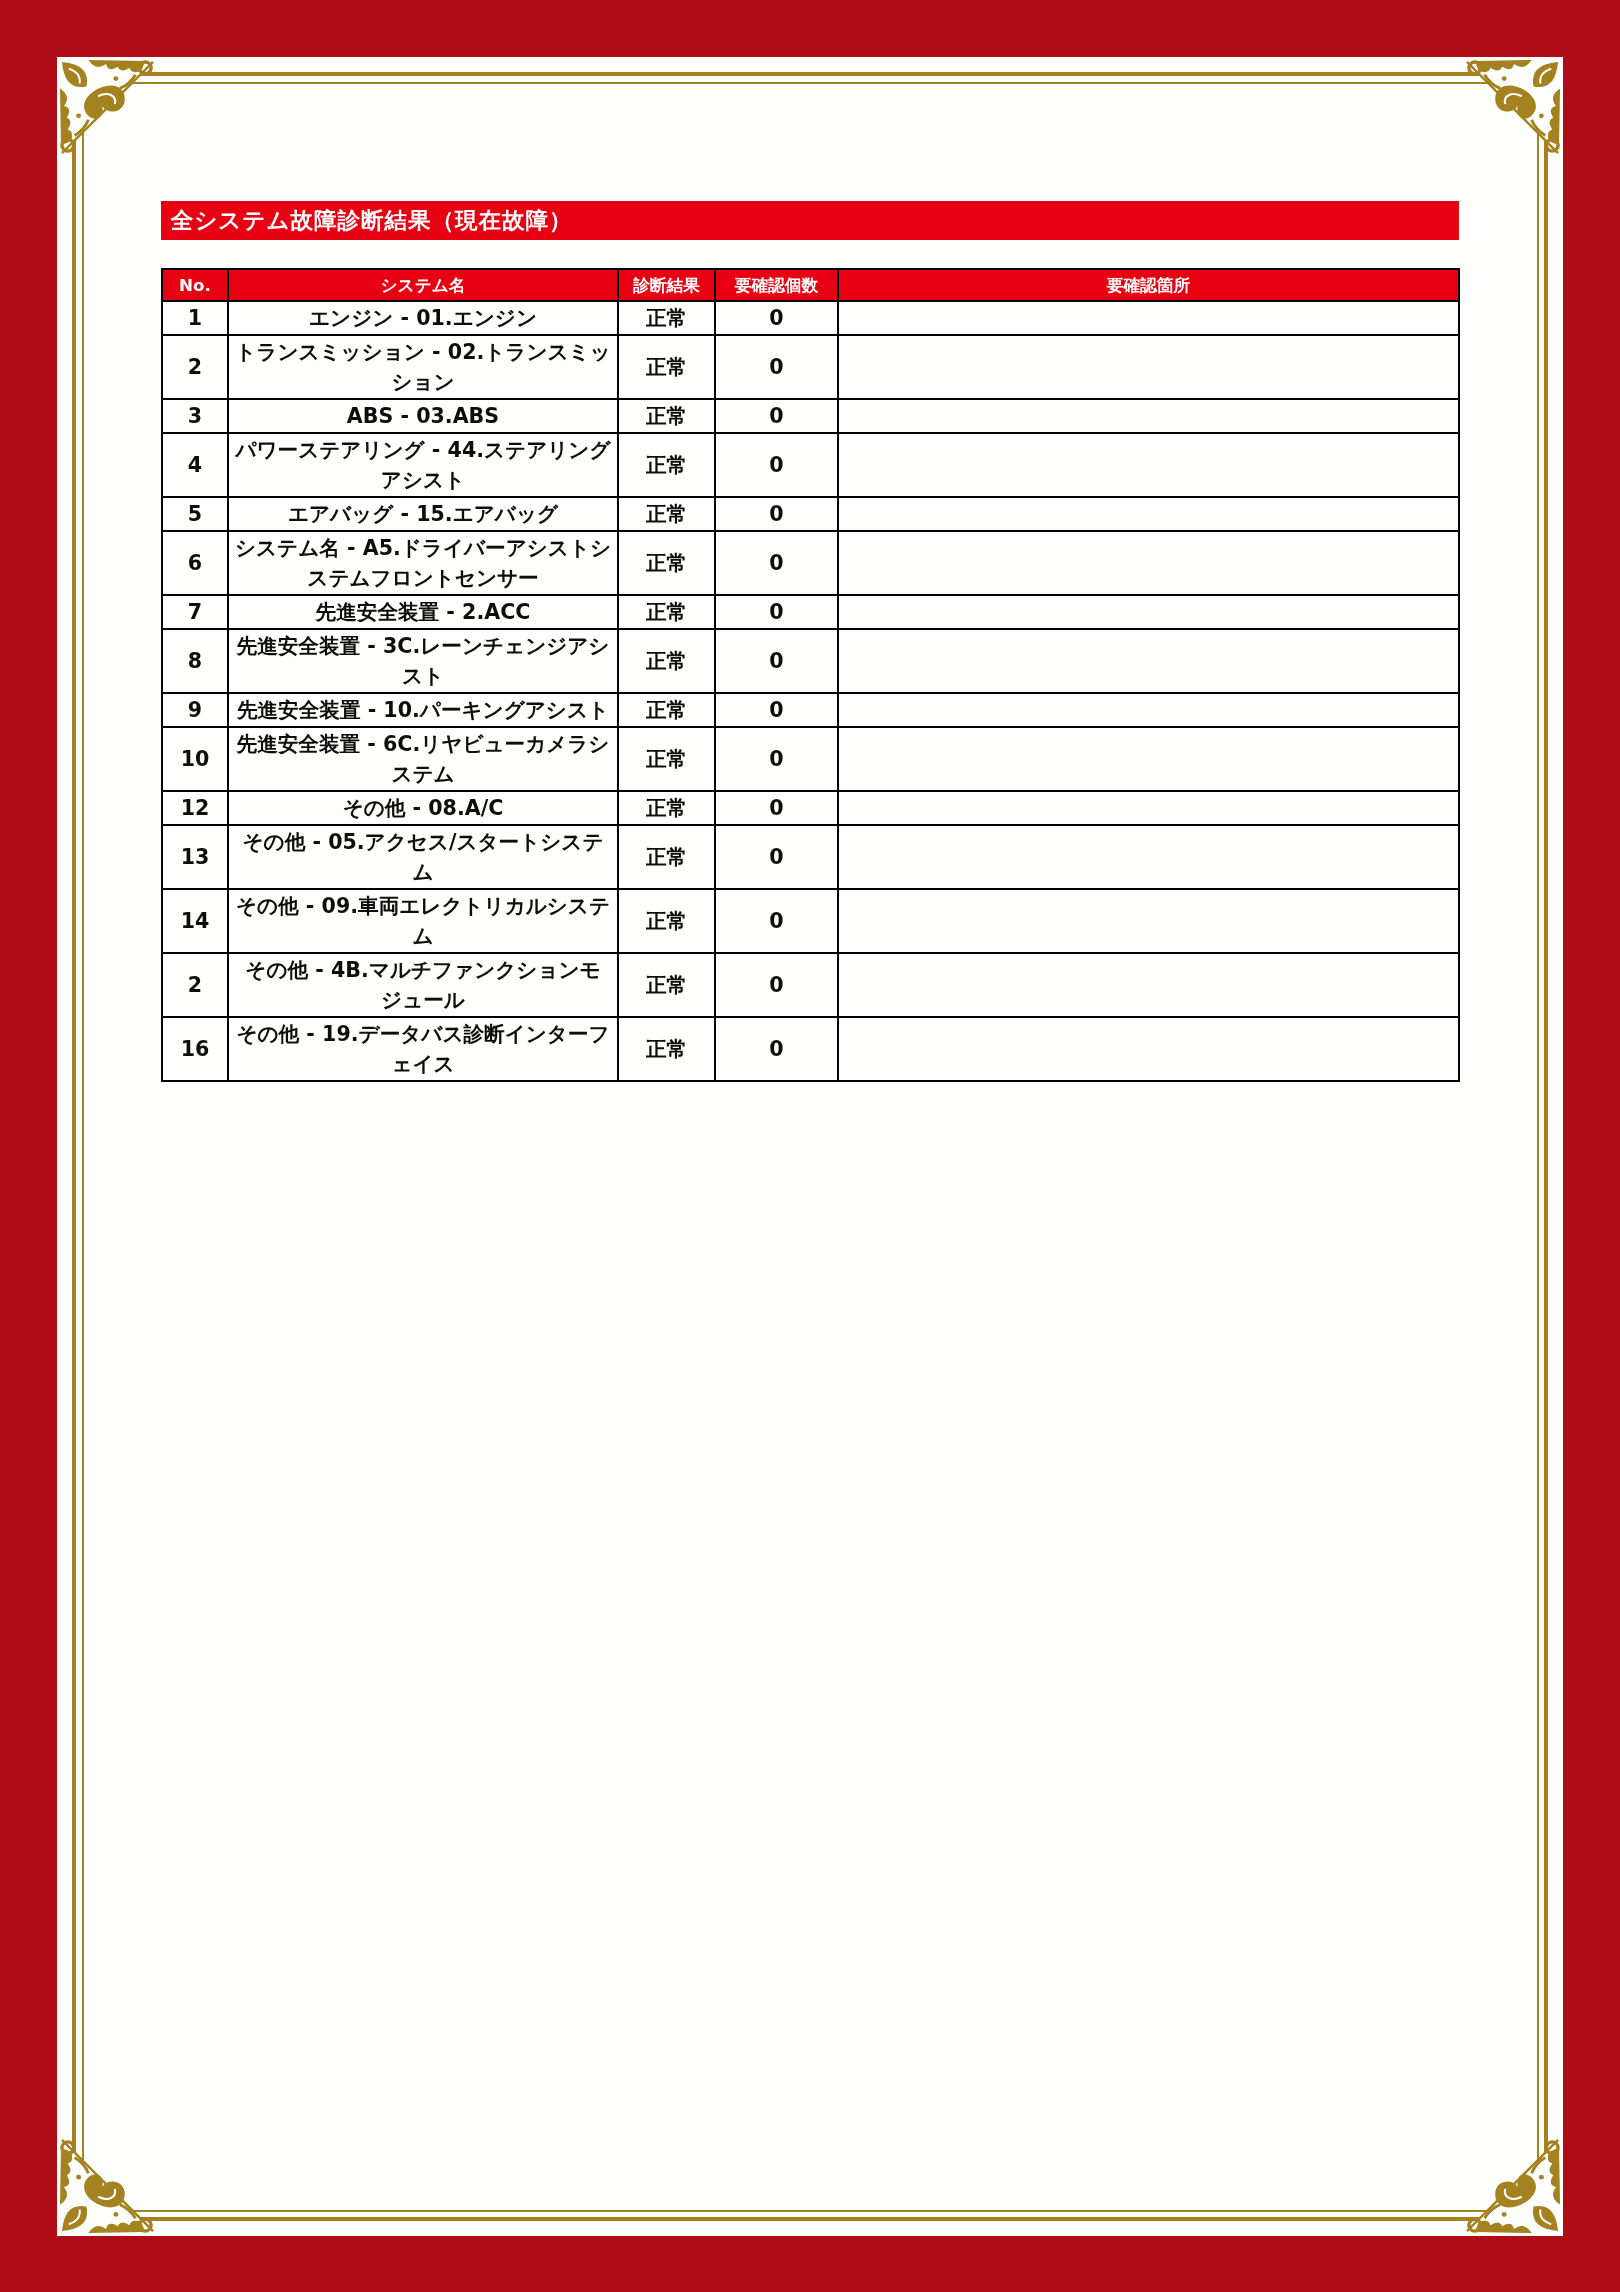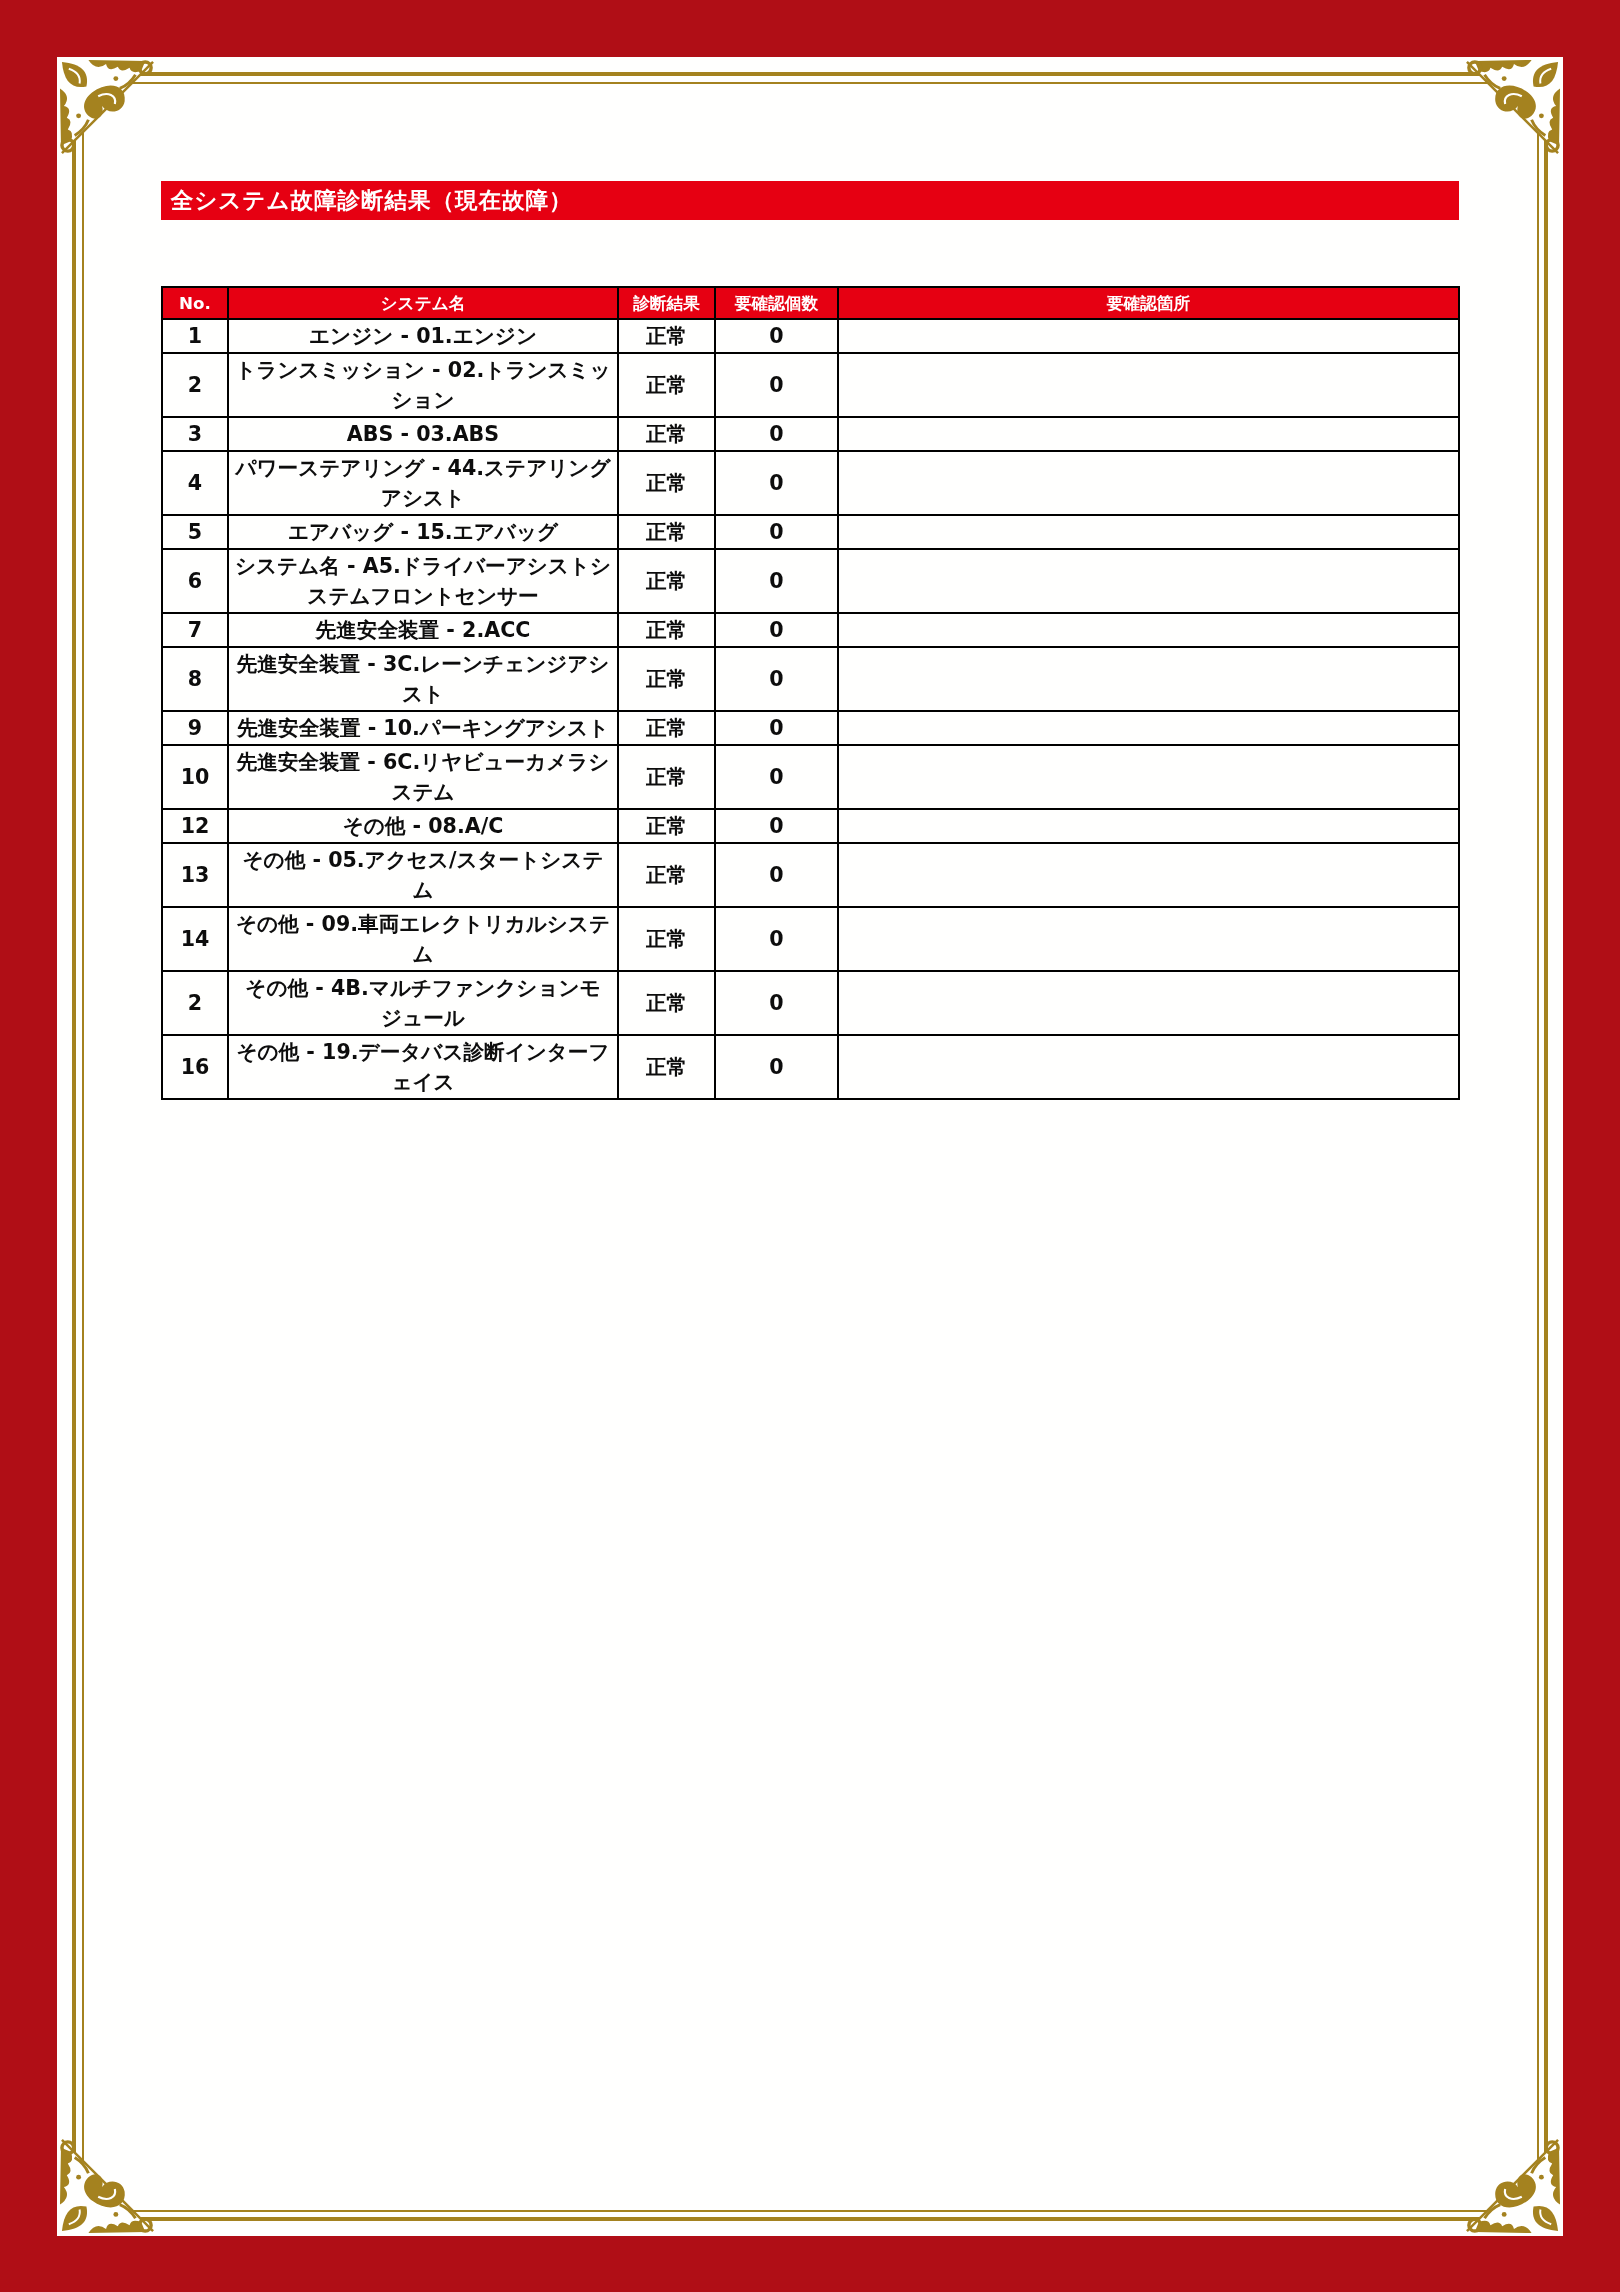--- a/index.html
+++ b/index.html
@@ -25,30 +25,30 @@
   
   .ornament{position:absolute;width:98px;height:98px;}
   .ornament svg{display:block;width:100%;height:100%;}
   .ornament.tl{left:2px;top:2px;}
   .ornament.tr{right:2px;top:2px;transform:scaleX(-1);}
   .ornament.bl{left:2px;bottom:2px;transform:scaleY(-1);}
   .ornament.br{right:2px;bottom:2px;transform:scale(-1,-1);}
 
   
   .title-bar{
-    position:absolute;left:104px;top:124px;width:1298px;height:39px;
+    position:absolute;left:104px;top:144px;width:1298px;height:39px;
     background:#E60012;color:#fff;
     font-size:22.5px;font-weight:bold;line-height:39px;
     padding-left:9.8px;box-sizing:border-box;
     letter-spacing:1px;white-space:nowrap;
   }
 
   
   table.diag{
-    position:absolute;left:104px;top:229px;width:1298px;
+    position:absolute;left:104px;top:211px;width:1298px;
     border-collapse:collapse;table-layout:fixed;
     border:2px solid #000;
     color:#0d0d0d;
   }
   table.diag th{
     background:#E60012;color:#fff;
     font-size:16.7px;font-weight:bold;
     height:30px;padding:0 3.9px;
     border:2px solid #000;border-top:2px solid #000;
     text-align:center;

